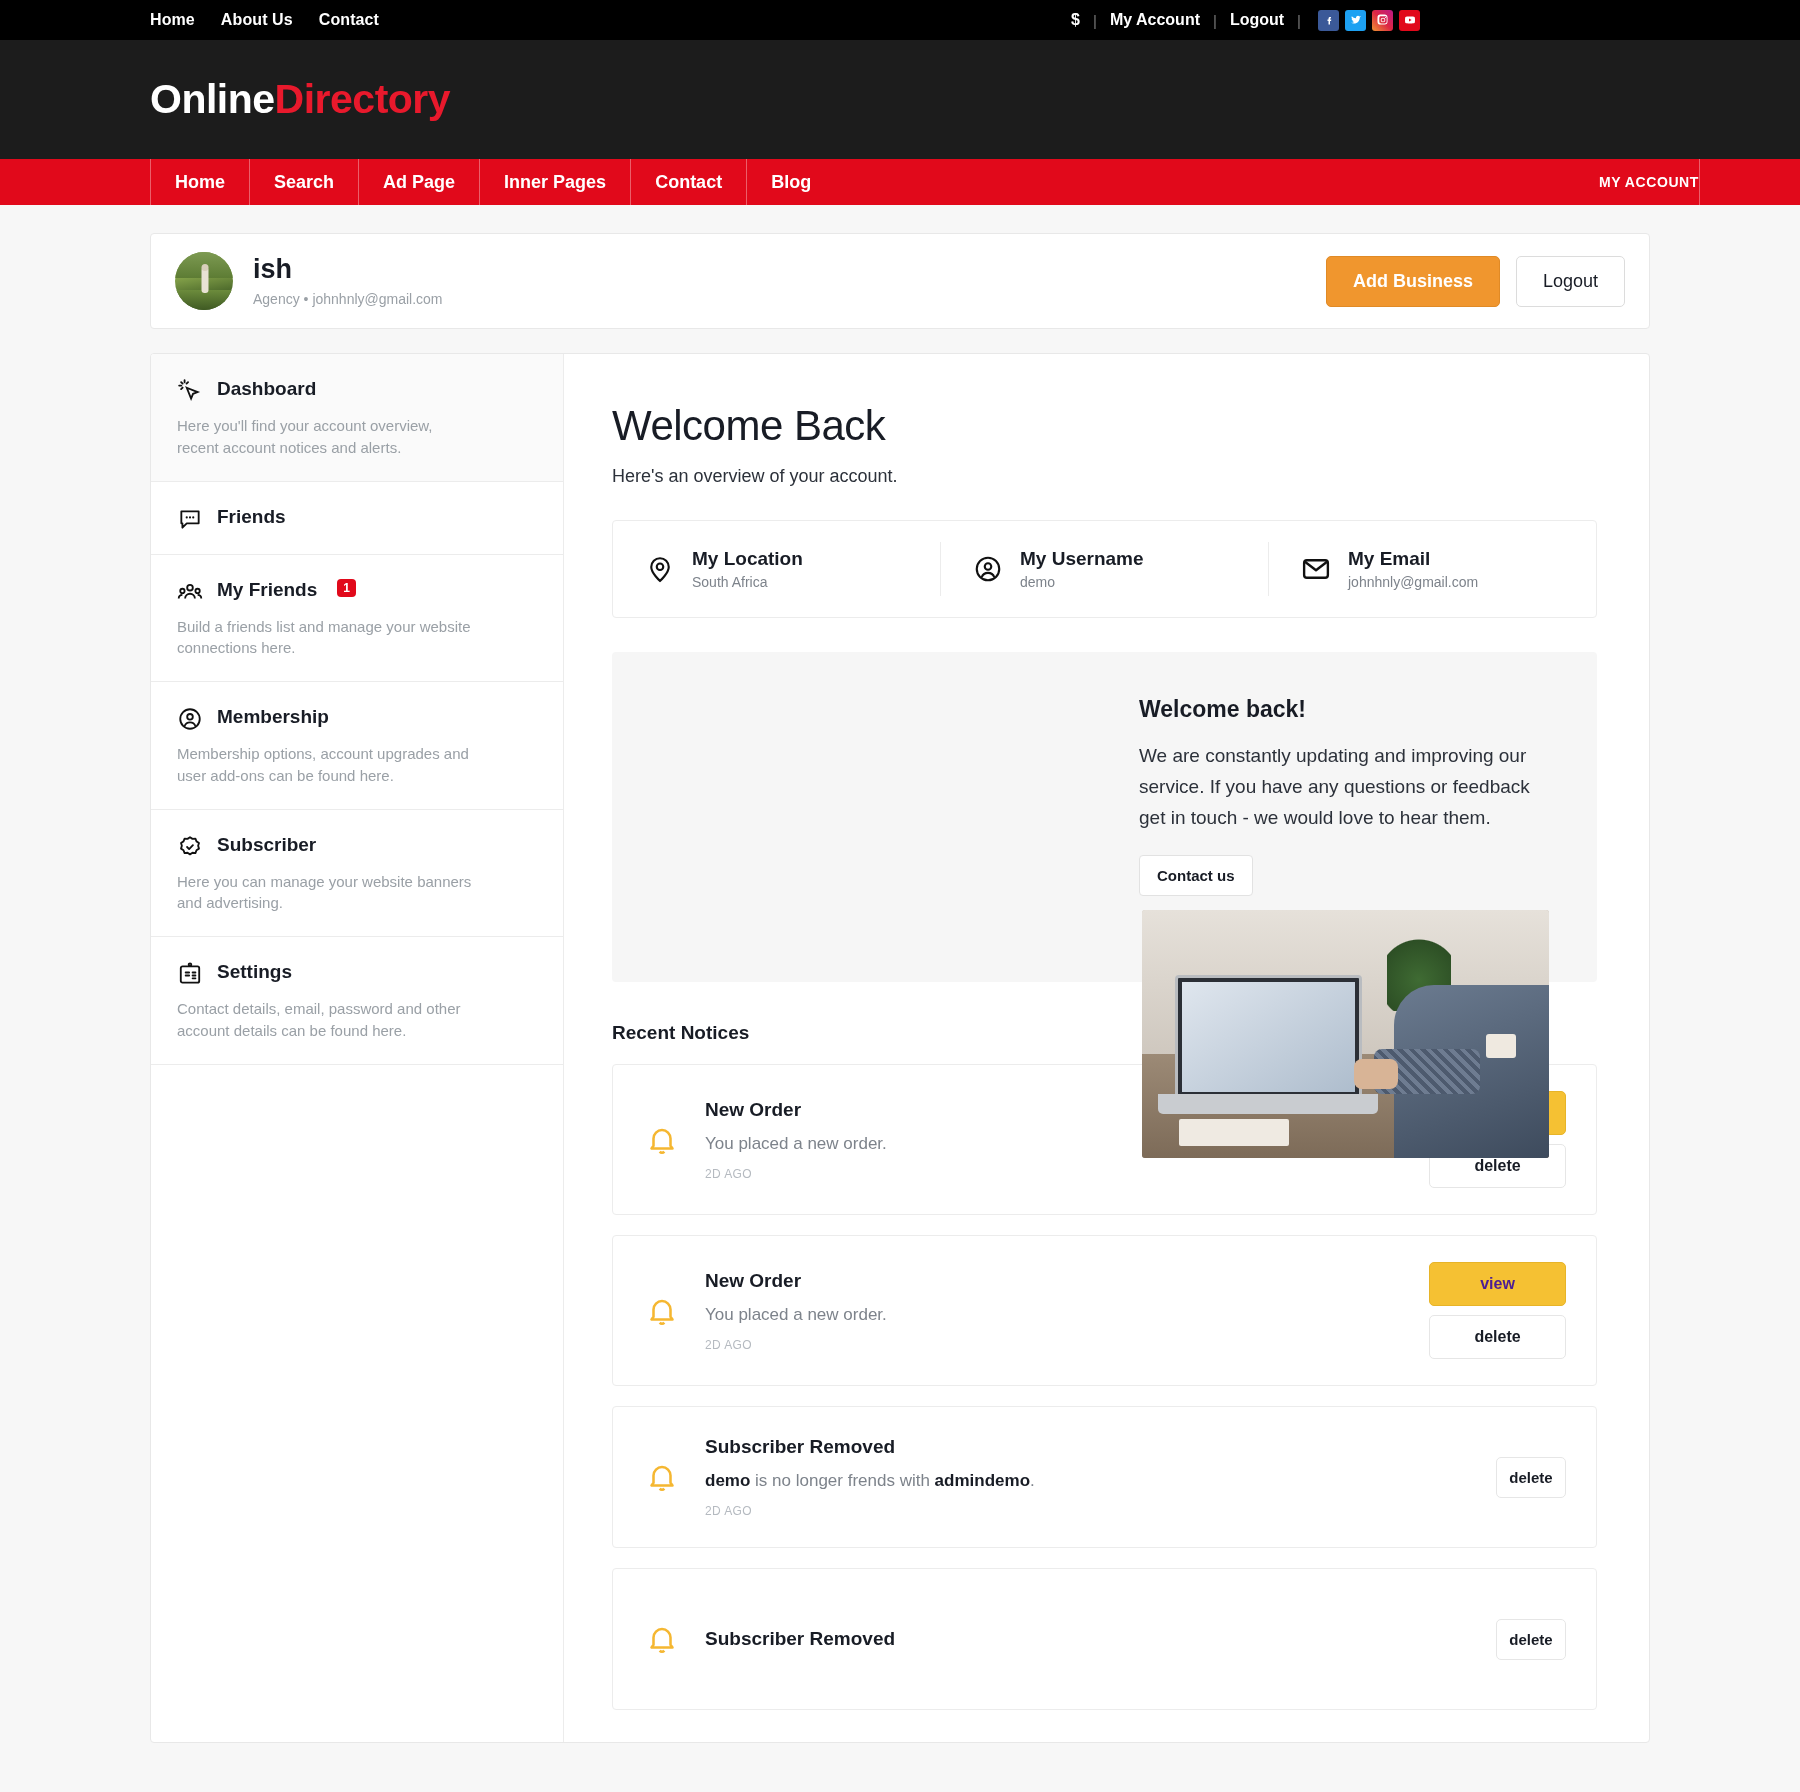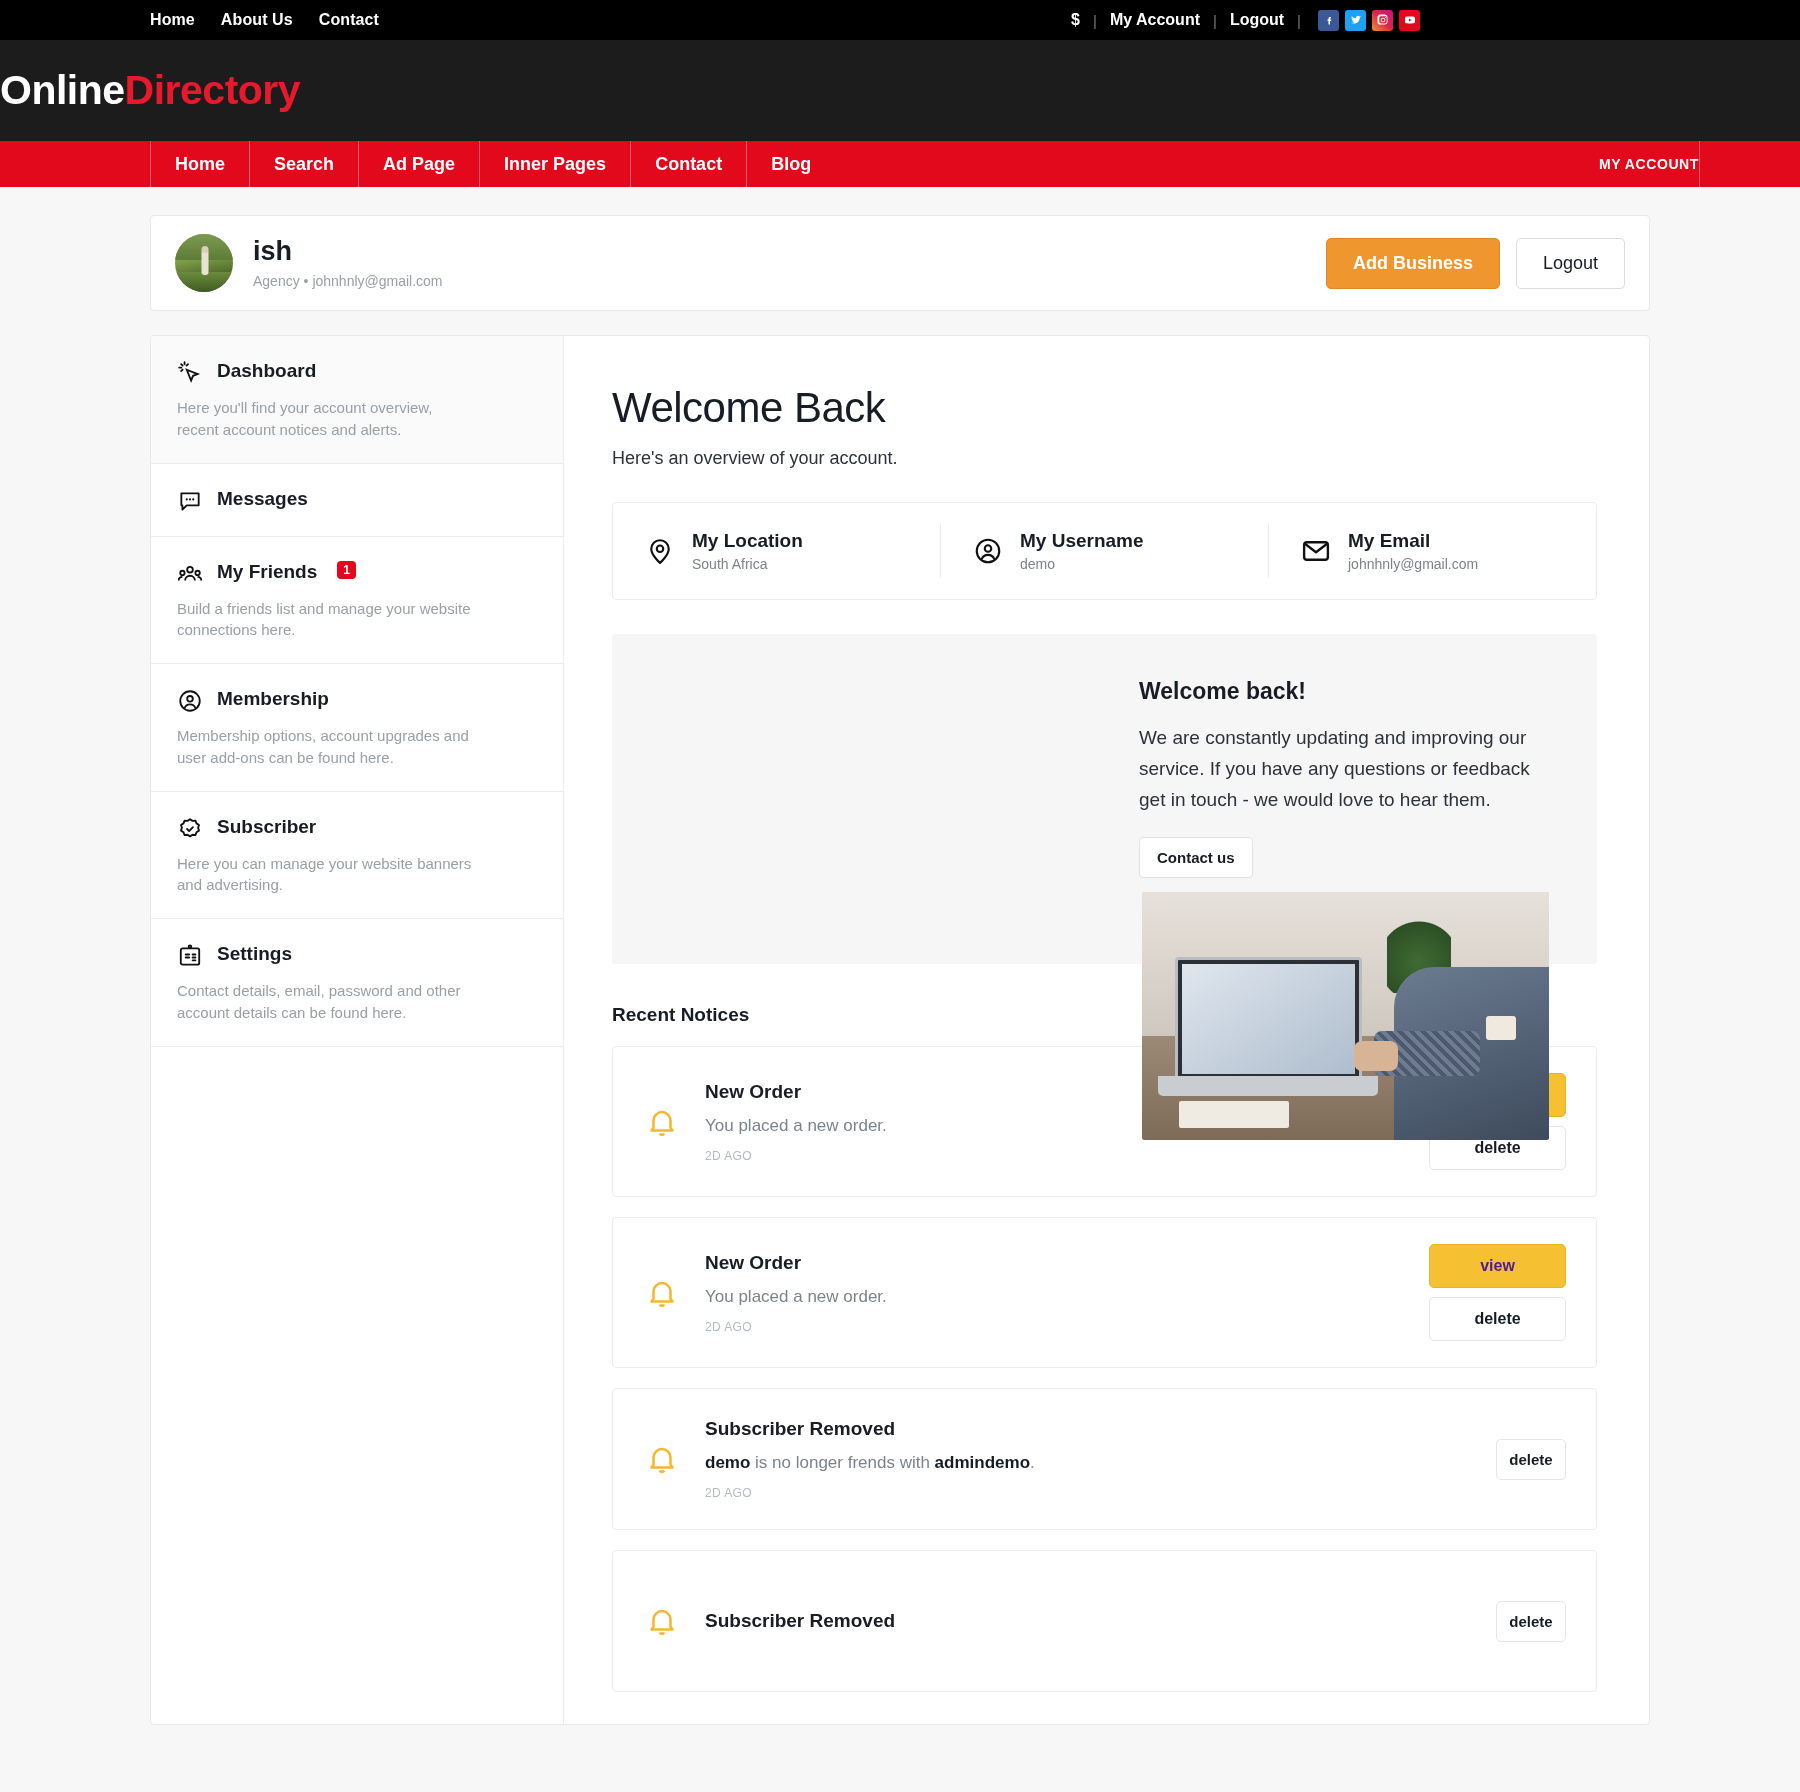--- a/index.html
+++ b/index.html
@@ -32,22 +32,22 @@
   .topbar-right .sep { color: #777; font-size: 15px; }
   .socials { display: flex; gap: 6px; margin-left: 4px; }
   .soc {
     width: 21px; height: 21px; border-radius: 3px;
     display: flex; align-items: center; justify-content: center;
   }
   .soc svg { width: 12px; height: 12px; fill: #fff; }
 
   
   .logobar {
-    background: #1c1c1c; height: 101px;
-    display: flex; align-items: center; 
+    background: #1c1c1c; height: 119px;
+    display: flex; align-items: center; padding-left: 150px;
   }
   .logo { font-size: 41px; font-weight: 700; letter-spacing: -.5px; }
   .logo .w { color: #fff; }
   .logo .r { color: #e8192c; }
 
   
   .mainnav {
     background: #e1091b; height: 46px;
     display: flex; align-items: stretch;
     padding-left: 150px; position: relative;
@@ -353,21 +353,21 @@
       <div class="side-item">
         <div class="side-head">
           <span class="side-ico">
             <svg viewBox="0 0 24 24" fill="none" stroke="currentColor" stroke-width="1.7" stroke-linejoin="round">
                 <path d="M4 5h16v11H9l-4 4v-4H4z"></path>
                 <circle cx="9" cy="10.5" r="1" fill="currentColor" stroke="none"></circle>
                 <circle cx="12" cy="10.5" r="1" fill="currentColor" stroke="none"></circle>
                 <circle cx="15" cy="10.5" r="1" fill="currentColor" stroke="none"></circle>
               </svg>
           </span>
-          <span class="side-title">Messages</span>
+          <span class="side-title">Friends</span>
         </div>
       </div>
 
       <div class="side-item">
         <div class="side-head">
           <span class="side-ico">
             <svg viewBox="0 0 24 24" fill="none" stroke="currentColor" stroke-width="1.7">
                 <circle cx="12" cy="8" r="2.6"></circle>
                 <path d="M7.5 18c0-2.6 2-4.4 4.5-4.4s4.5 1.8 4.5 4.4"></path>
                 <circle cx="5" cy="11" r="2"></circle>

